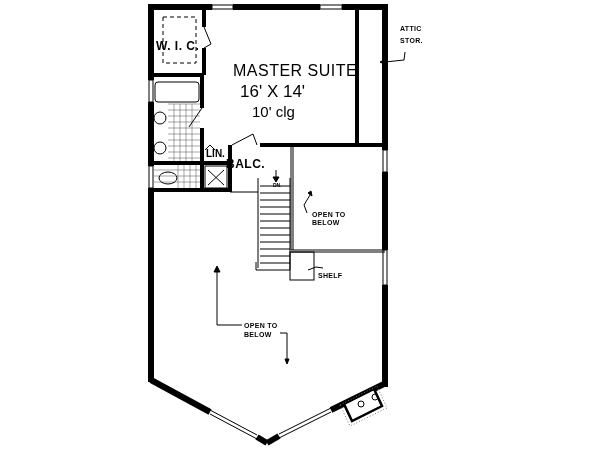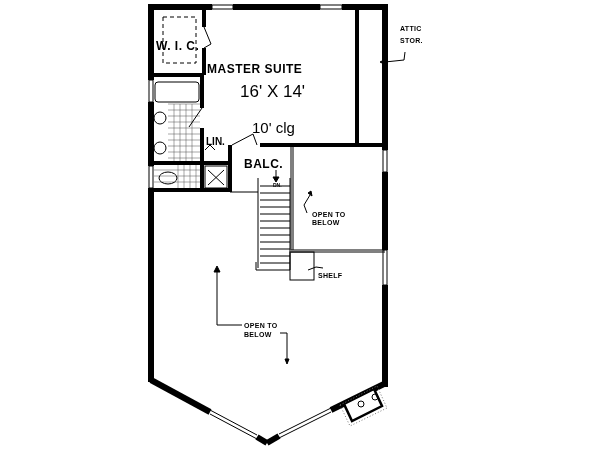--- a/index.html
+++ b/index.html
@@ -1,19 +1,19 @@
 <!DOCTYPE html>
 <html><head>
 <meta charset="utf-8">
 <style>
   html, body { margin:0; padding:0; background:#ffffff; }
   body { width:600px; height:450px; position:relative; overflow:hidden; font-family:"Liberation Sans", sans-serif; }
   svg { position:absolute; left:0; top:0; }
   .lbl { position:absolute; color:#000; font-family:"Liberation Sans", sans-serif; white-space:nowrap; line-height:1; }
-  .big { font-weight:bold; font-size:12px; letter-spacing:0.5px; }
+  .big { font-weight:normal; font-size:16px; letter-spacing:0.5px;margin-left:26px; }
   .dim { font-size:17px; font-weight:normal;text-align:right; }
   .clg { font-size:15px; }
   .med { font-weight:bold; font-size:12px; letter-spacing:0.5px;text-align:right; }
   .sm  { font-weight:bold; font-size:7px; letter-spacing:0.3px; }
   .tiny{ font-weight:bold; font-size:5px; }
 </style>
 </head>
 <body>
 
 <svg width="600" height="450" viewBox="0 0 600 450">
@@ -172,28 +172,28 @@
       <line x1="184" y1="165" x2="184" y2="188"></line>
     <line x1="190" y1="165" x2="190" y2="188"></line>
       <line x1="196" y1="165" x2="196" y2="188"></line>
   </g>
 </svg>
 
 <div class="lbl med" style="left:156px;top:40px;">W. I. C.</div>
 
 <div class="lbl big" style="left:207px;top:63px;">MASTER SUITE</div>
 <div class="lbl dim" style="left:240px;top:83px;">16' X 14'</div>
-<div class="lbl clg" style="left:252px;top:104px;margin-top:16px;">10' clg</div>
+<div class="lbl clg" style="left:252px;top:104px;">10' clg</div>
 
 <div class="lbl sm" style="left:400px;top:25px;font-size:7px;">ATTIC</div>
 <div class="lbl sm" style="left:400px;top:37px;font-size:7px;">STOR.</div>
 
-<div class="lbl" style="left:206px;top:137px;font-size:10px;font-weight:bold;">LIN.</div>
-
-<div class="lbl med" style="left:244px;top:158px;">BALC.</div>
+<div class="lbl" style="left:206px;top:149px;font-size:10px;font-weight:bold;">LIN.</div>
+
+<div class="lbl med" style="left:226px;top:158px;">BALC.</div>
 
 <div class="lbl tiny" style="left:273px;top:183px;">DN.</div>
 
 <div class="lbl sm" style="left:312px;top:211px;">OPEN TO</div>
 <div class="lbl sm" style="left:312px;top:219px;">BELOW</div>
 
 <div class="lbl sm" style="left:318px;top:272px;">SHELF</div>
 
 <div class="lbl sm" style="left:244px;top:322px;">OPEN TO</div>
 <div class="lbl sm" style="left:244px;top:331px;">BELOW</div>

